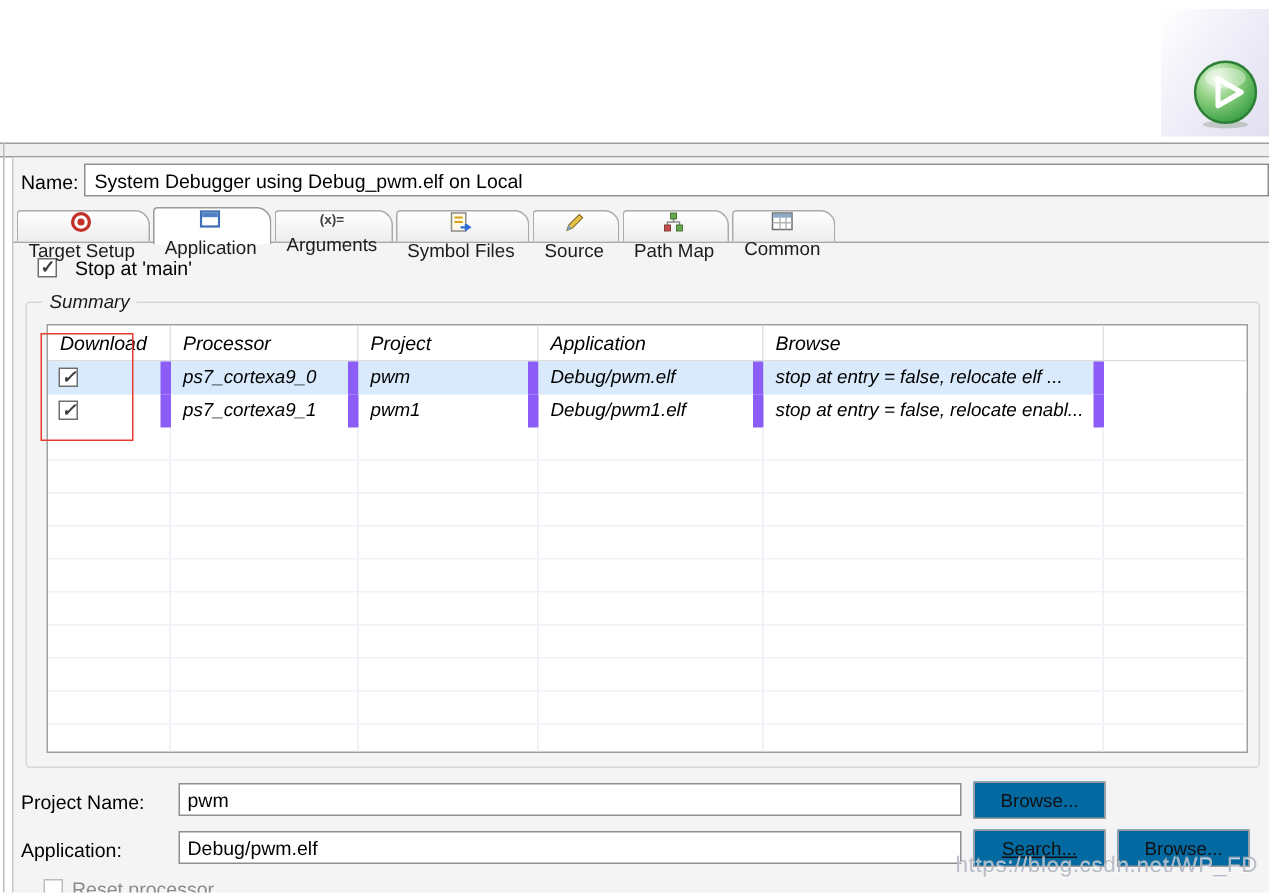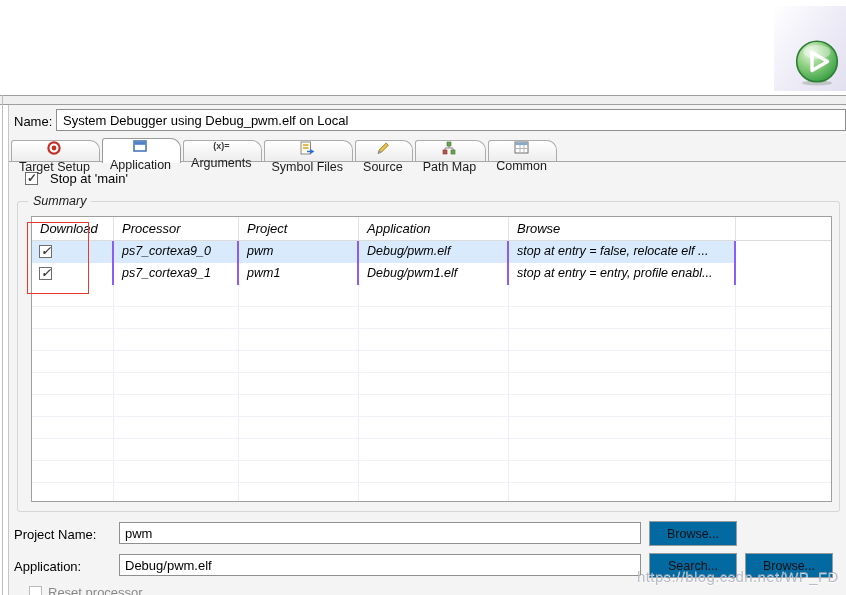--- a/index.html
+++ b/index.html
@@ -52,21 +52,21 @@
   .group-legend { position:absolute; top:-8px; left:10px; background:#f4f4f4;
     padding:0 5px; font-size:12.5px; color:#1a1a1a; }
 
   
   .table { position:absolute; left:13px; top:14px; width:801px; height:286px;
     background:#fff; border:1px solid #9f9f9f; overflow:hidden; }
   .trow { display:grid; grid-template-columns:82px 125px 120px 150px 227px 1fr; width:100%; }
   .thead { height:24px; border-bottom:1px solid #dcdcdc; }
   .thead .tcell { border-right:1px solid #e2e2e2; padding:4px 0 0 8px; font-size:13px; color:#000000; cursor:pointer; }
   .drow { height:22px; cursor:pointer; }
-  .drow .tcell { border-right:2px solid #8b5cf6; padding:3px 0 0 8px; font-size:12.5px; overflow:hidden; white-space:nowrap; }
+  .drow .tcell { border-right:7px solid #8b5cf6; padding:3px 0 0 8px; font-size:12.5px; overflow:hidden; white-space:nowrap; }
   .drow.selected .tcell { background:#d8eafc; }
   .drow.selected .tcell.empty-tail { background:#fff; }
   .erow { height:22px; border-bottom:1px solid #f0f2f7; }
   .erow .tcell { border-right:1px solid #eaeef5; height:100%; }
   .tcell:last-child { border-right:none !important; }
   .dl-cell { padding:0 !important; }
   .dl-cell .cb { margin:4px 0 0 7px; }
 
   
   .red-box { position:absolute; left:27px; top:222px; width:62px; height:72px;
@@ -220,21 +220,21 @@
         <div class="tcell empty-tail"></div>
       </div>
 
       <div class="trow drow">
         <div class="tcell dl-cell">
           <span class="cb checked"></span>
         </div>
         <div class="tcell">ps7_cortexa9_1</div>
         <div class="tcell">pwm1</div>
         <div class="tcell">Debug/pwm1.elf</div>
-        <div class="tcell">stop at entry = entry, profile enabl...</div>
+        <div class="tcell">stop at entry = false, relocate enabl...</div>
         <div class="tcell empty-tail"></div>
       </div>
 
       <div class="trow erow">
           <div class="tcell"></div>
           <div class="tcell"></div>
           <div class="tcell"></div>
           <div class="tcell"></div>
           <div class="tcell"></div>
           <div class="tcell"></div>
@@ -314,21 +314,21 @@
 
     </div>
   </div>
 
   <span class="fld-label" style="left:5px; top:422px;text-align:center;">Project Name:</span>
   <input class="fld-input" style="left: 110px; top: 417px; width: 522px;" type="text" value="pwm">
   <button class="btn" style="left:640px; top:416px;">Browse...</button>
 
   <span class="fld-label" style="left:5px; top:454px;">Application:</span>
   <input class="fld-input" style="left: 110px; top: 449px; width: 522px;" type="text" value="Debug/pwm.elf">
-  <button class="btn" style="left:640px; top:448px;">Search...</button>
+  <button class="btn" style="left:640px; top:448px;text-decoration:underline;">Search...</button>
   <button class="btn" style="left:736px; top:448px;">Browse...</button>
 
   <div class="reset-row">
     <span class="cb disabled"></span>
     <span>Reset processor</span>
   </div>
 </div>
 
 <div class="red-box"></div>
 

